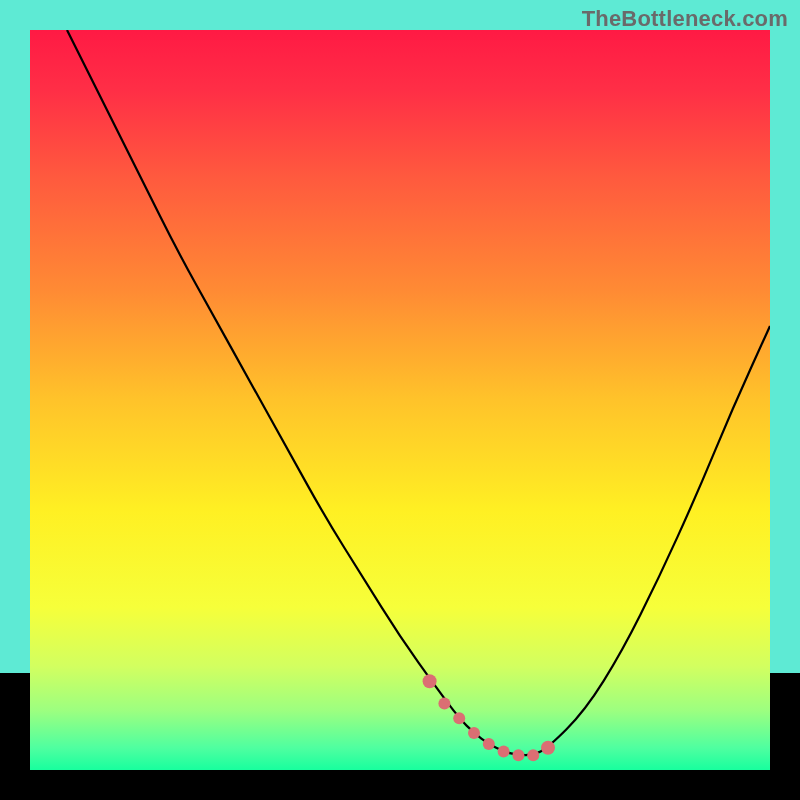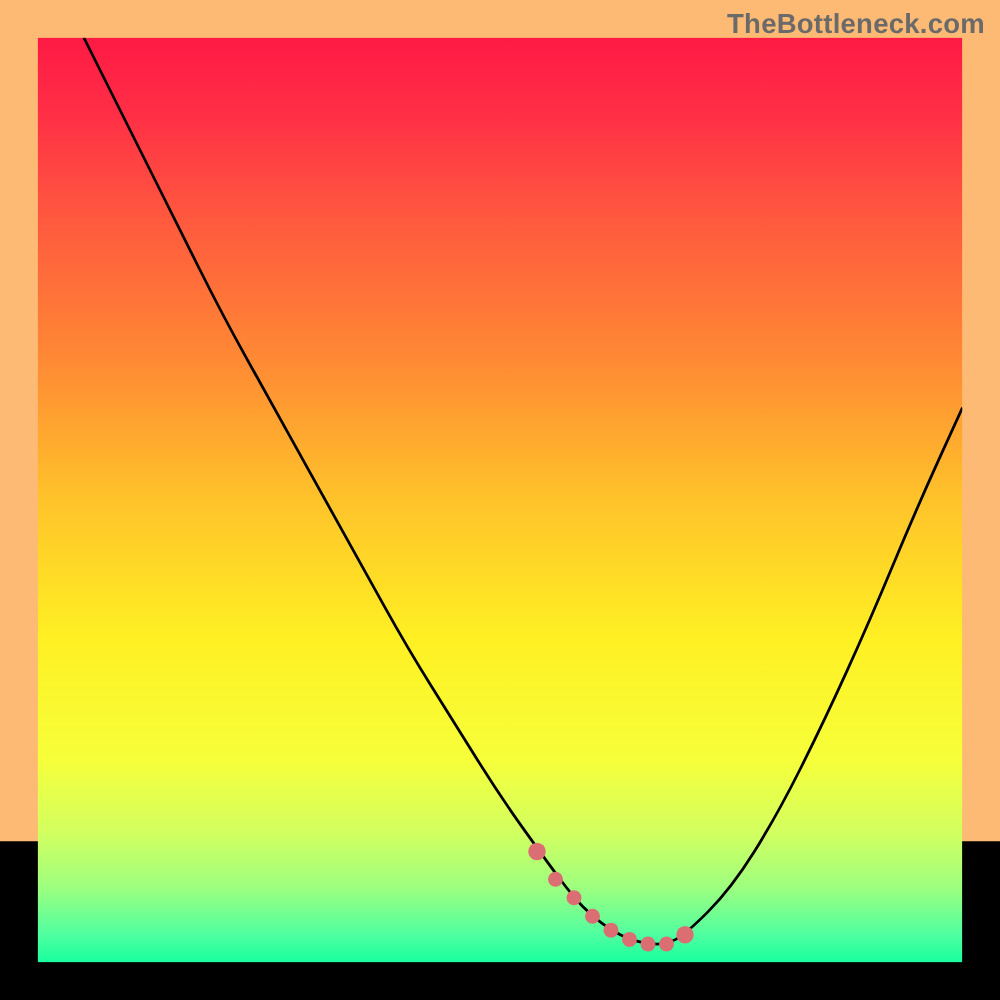--- a/index.html
+++ b/index.html
@@ -8,21 +8,21 @@
     width: 800px;
     height: 800px;
     background: #000;
     overflow: hidden;
     font-family: Arial, Helvetica, sans-serif;
   }
   .frame {
     position: relative;
     width: 800px;
     height: 673px;
-    background: #fdba74;
+    background: #5eead4;
   }
   .watermark {
     position: absolute;
     top: 6px;
     right: 12px;
     color: #6a6a6a;
     font-size: 22px;
     font-weight: 600;
     letter-spacing: 0.2px;
     z-index: 10;

